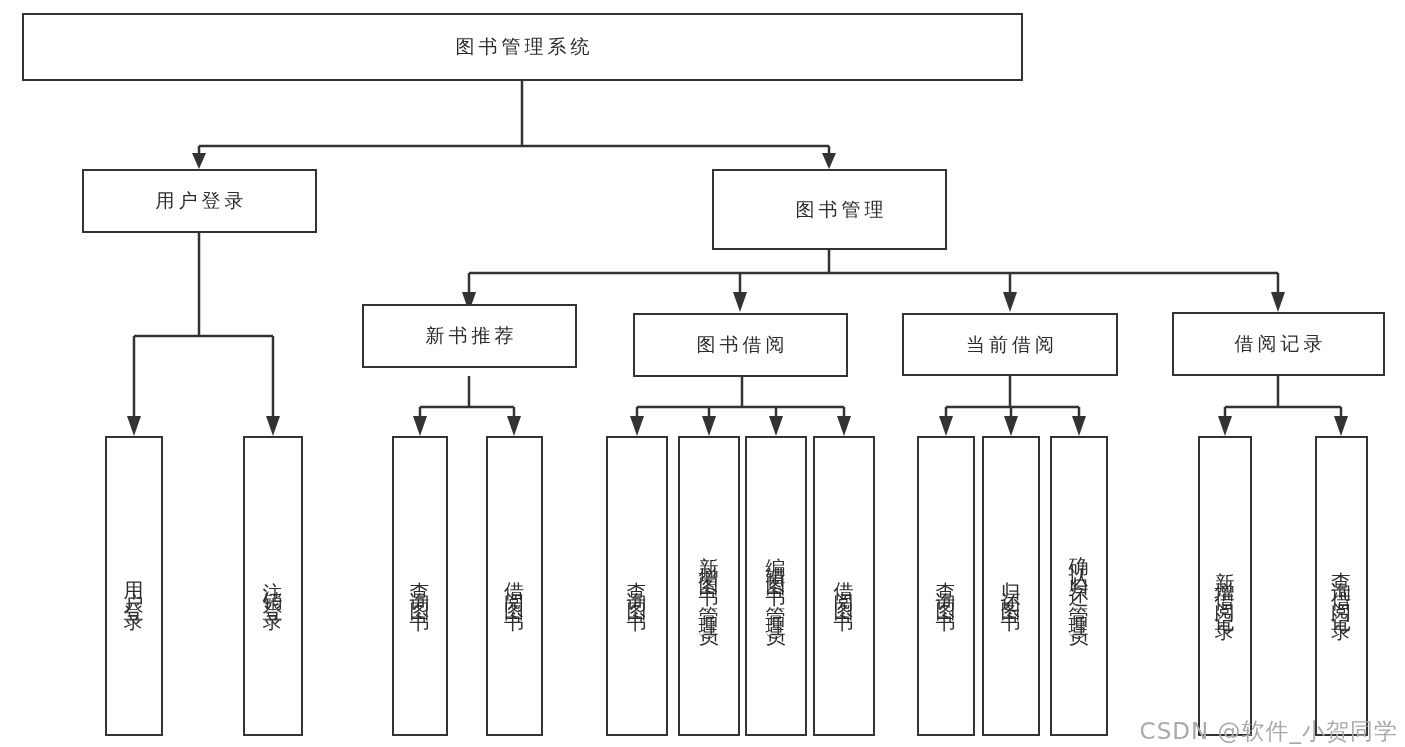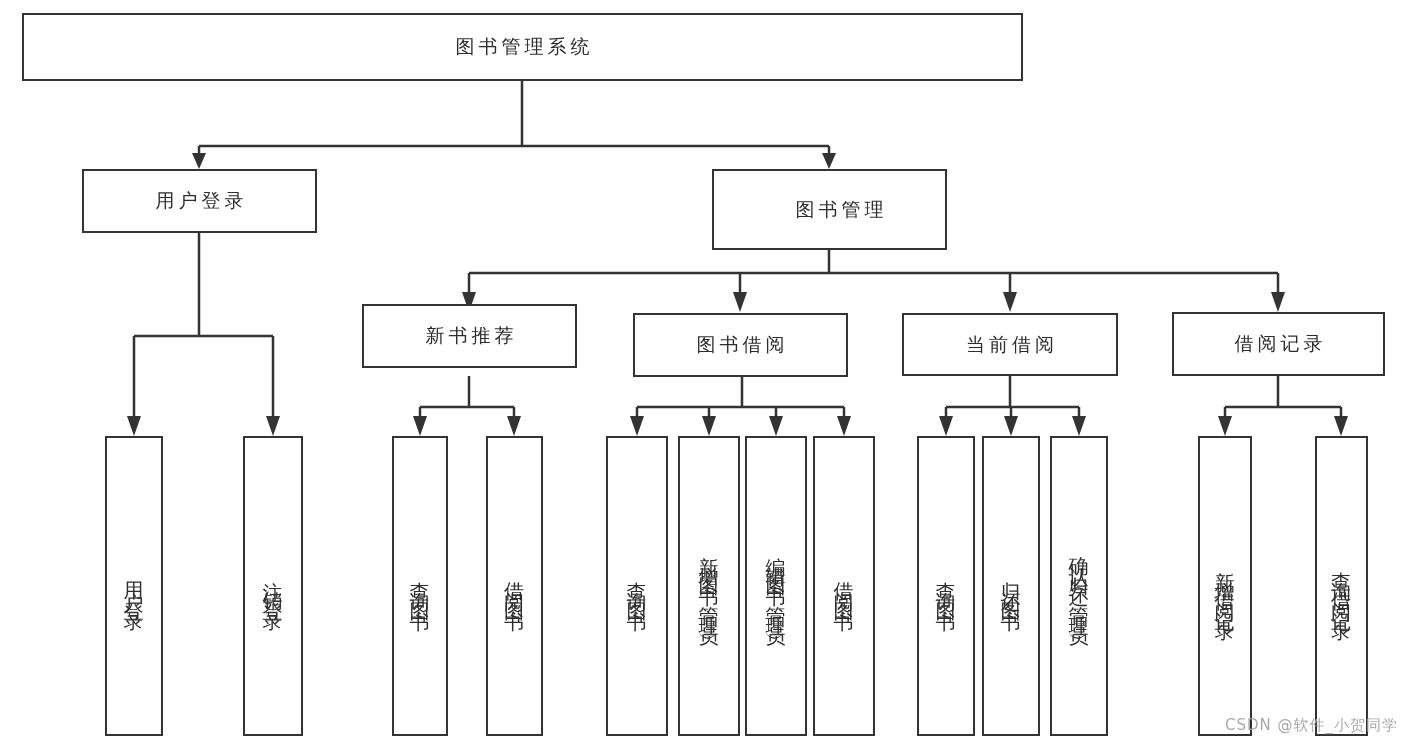--- a/index.html
+++ b/index.html
@@ -62,21 +62,21 @@
     text-orientation:mixed;
     font-size:20px;
     letter-spacing:10px;
     line-height:1;
     max-height:292px;
   }
   .watermark{
     position:absolute;
     top:716px;
     right:7px;
-    font-size:15px;
+    font-size:23px;
     letter-spacing:1px;
     color:var(--watermark);
     white-space:nowrap;
   }
 </style>
 </head>
 <body>
 
 <div class="canvas">
 

